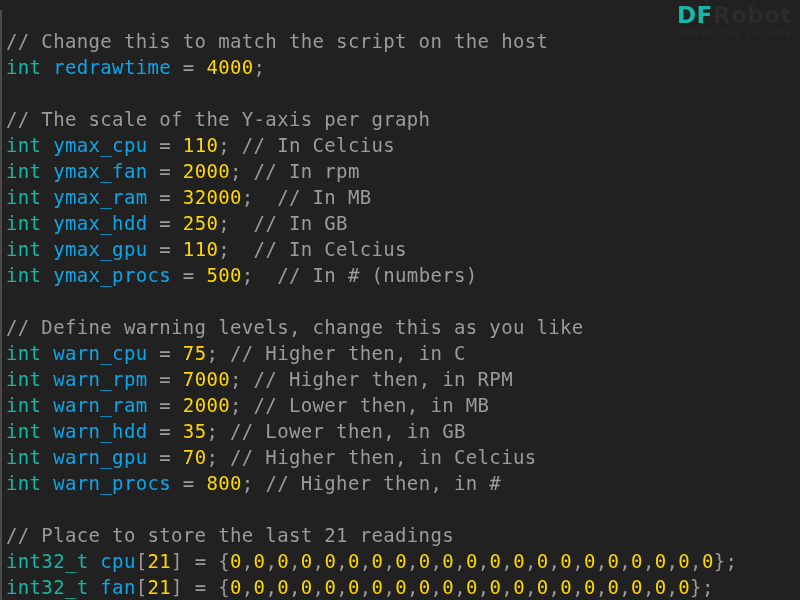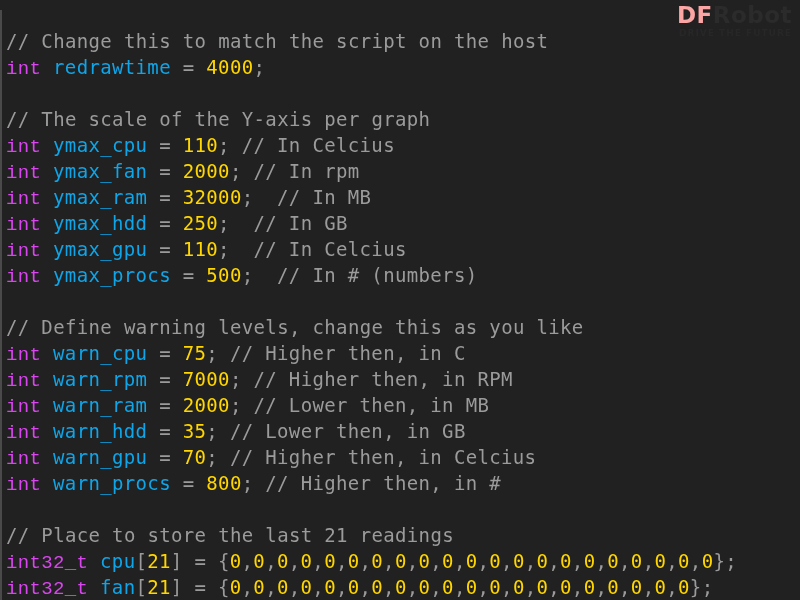--- a/index.html
+++ b/index.html
@@ -34,41 +34,41 @@
     right: 8px;
     top: 4px;
     font-family: "DejaVu Sans", "Liberation Sans", sans-serif;
     font-size: 23px;
     font-weight: bold;
     letter-spacing: 0.5px;
     line-height: 1;
     white-space: nowrap;
     user-select: none;
   }
-  #watermark .wm-mark { color: #fca5a5; }
+  #watermark .wm-mark { color: #14b8a6; }
   #watermark .wm-rest { color: #2b2b2b; }
   #watermark .wm-sub {
     display: block;
     font-size: 9px;
     font-weight: bold;
     letter-spacing: 1px;
     color: #272727;
     margin-top: 2px;
     text-align: right;
   }
   #code {
     position: absolute;
     left: 6px;
     top: 28px;
     white-space: pre;
     margin: 0;
   }
   .line { display: block; height: 26px; white-space: pre; }
   .cm { color: #9b9b9b; }
-  .kw { color: #d946ef; font-family: Liberation Mono, monospace; }
+  .kw { color: #14b8a6; }
   .id { color: #0ea5e9; }
   .op { color: #9b9b9b; }
   .num { color: #ffd600; text-align: right; }
   .pun { color: #9b9b9b; }
 </style>
 </head>
 <body>
 
 <div id="editor">
 

